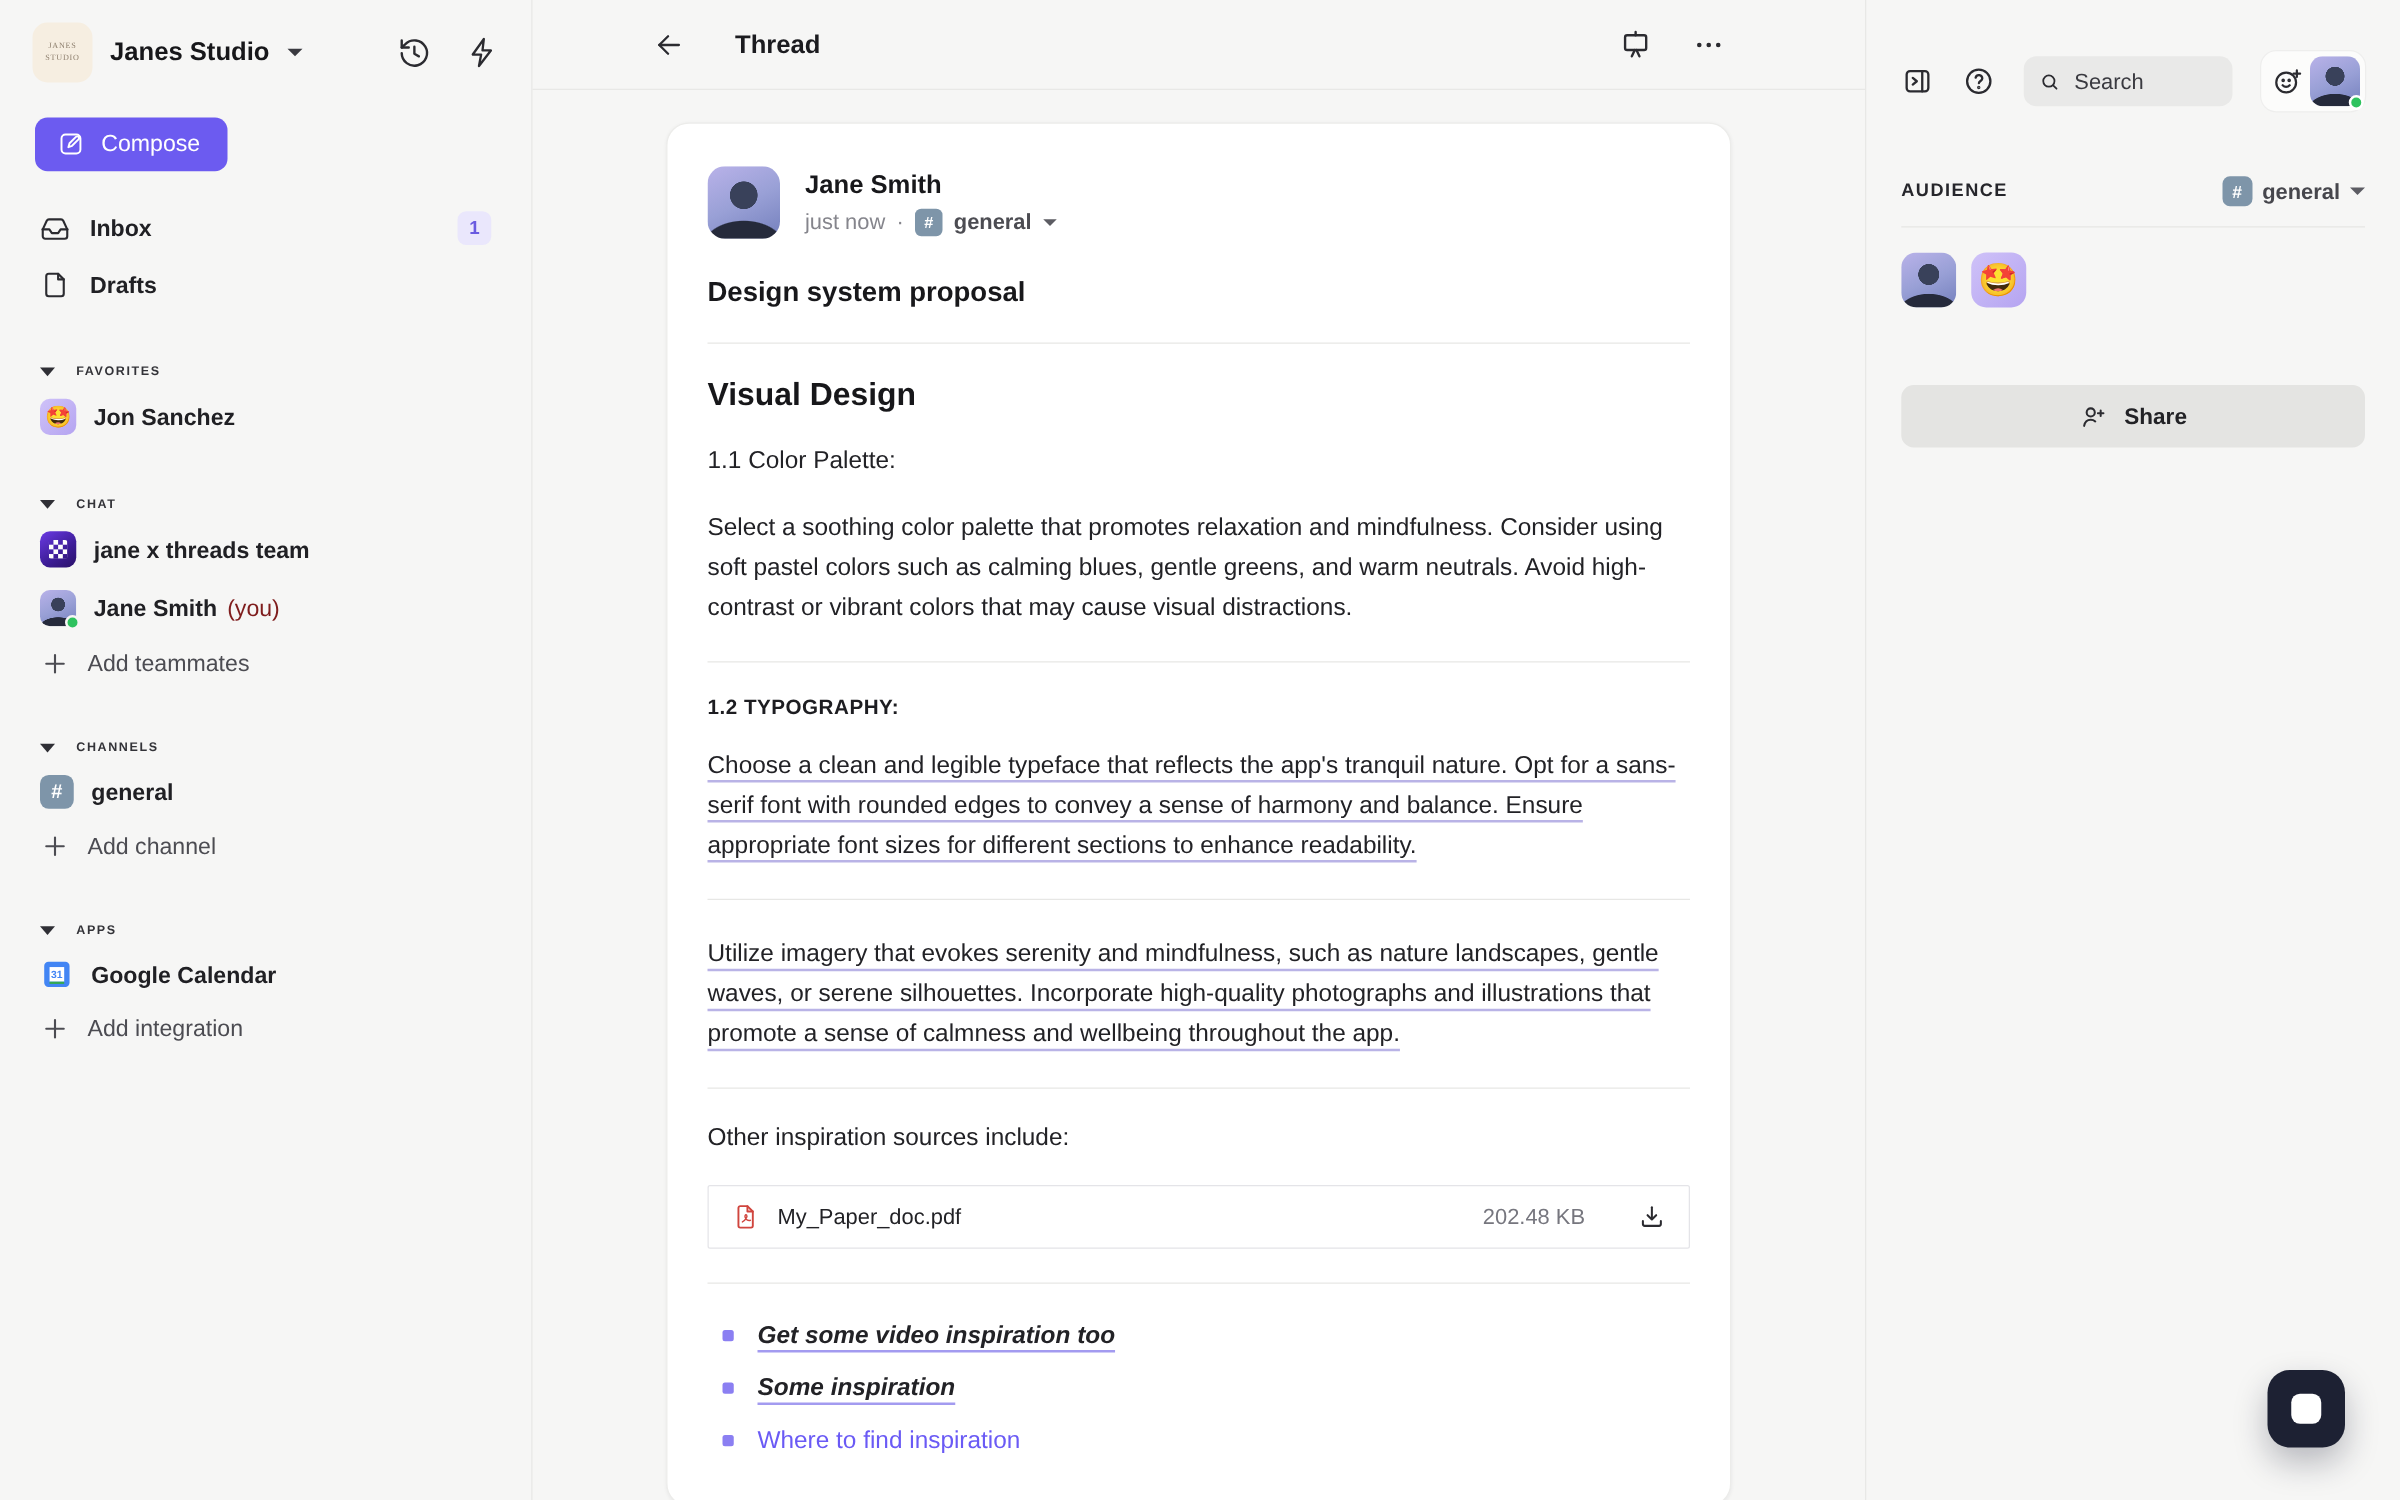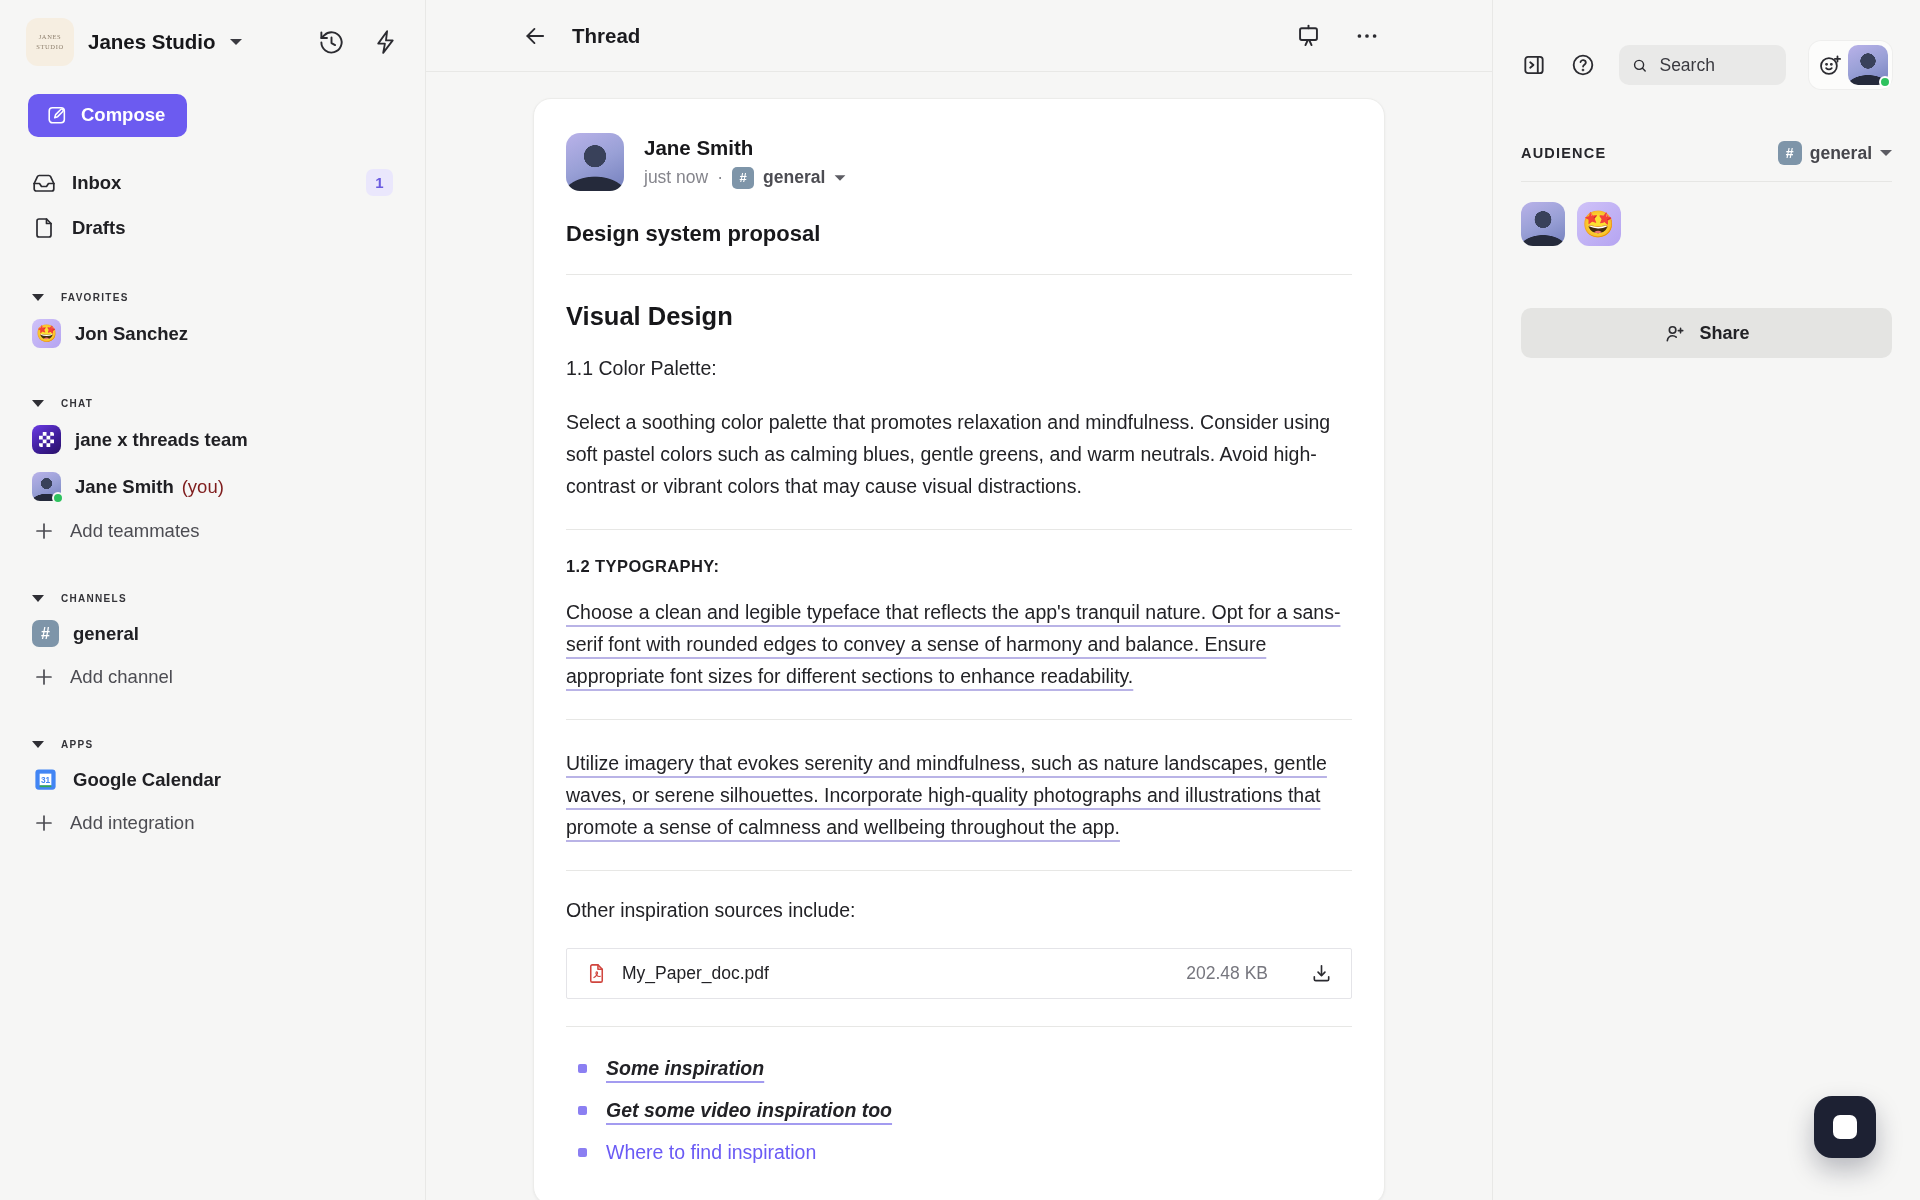--- a/index.html
+++ b/index.html
@@ -23,21 +23,21 @@
     letter-spacing:.6px; line-height:1.6; padding:4px; overflow:hidden;
   }
   .ws-name { font-size:20.5px; font-weight:700; color:#17171a; }
   .chev { width:0;height:0;border-left:6px solid transparent;border-right:6px solid transparent;border-top:6px solid #3a3a40; }
   .ws-actions { margin-left:auto; display:flex; gap:28px; align-items:center; }
   .icon-btn { background:none; border:none; padding:0; cursor:pointer; display:flex; align-items:center; justify-content:center; }
 
   .compose-btn {
     margin:24px 0 0 2px; display:inline-flex; align-items:center; gap:13px;
     background:#6c5bf0; color:#fff; border:none; border-radius:10px;
-    padding:10px 22px 11px 18px; font-size:18.5px; font-weight:700; cursor:pointer;
+    padding:10px 22px 11px 18px; font-size:18.5px; font-weight:400; cursor:pointer;
     font-family:"Liberation Sans", sans-serif;
   }
   .compose-btn .ic { stroke:#fff; }
 
   .nav { margin-top:22px; }
   .nav-item { display:flex; align-items:center; gap:16px; padding:10px 6px; font-size:18.5px; font-weight:600; color:#202024; border-radius:8px; cursor:pointer; }
   .badge { margin-left:auto; background:#eae7fc; color:#6a5be0; min-width:27px; height:27px; border-radius:7px; display:flex; align-items:center; justify-content:center; font-size:15px; font-weight:600; padding:0 6px; }
 
   .section { margin-top:36px; }
   .section-head { display:flex; align-items:center; gap:17px; padding:6px 6px; font-size:10px; font-weight:700; letter-spacing:1.3px; color:#333338; cursor:pointer; }
@@ -65,21 +65,21 @@
   .team-avatar.av-28 .checker { width:15px; height:15px; }
   .online-dot { position:absolute; right:-3px; bottom:-3px; width:12px; height:12px; background:#2ec25e; border:2.5px solid #f6f6f5; border-radius:50%; }
   .hash-badge { flex:none; border-radius:7px; background:#7e95a9; color:#fff; font-weight:700; display:flex; align-items:center; justify-content:center; }
   .hb-27 { width:27px; height:27px; font-size:16px; }
   .hb-22 { width:22px; height:22px; font-size:13px; border-radius:5px; }
   .hb-24 { width:24px; height:24px; font-size:14px; border-radius:6px; }
 
   
   .main { flex:1; min-width:0; display:flex; flex-direction:column; border-left:1px solid #e8e8e6; border-right:1px solid #e8e8e6; }
   .main-header { height:72px; flex:none; display:flex; align-items:center; padding:0 112px 0 96px; border-bottom:1px solid #e8e8e6; }
-  .thread-title { font-size:20.5px; font-weight:600; color:#1b1b1f; margin-left:24px; }
+  .thread-title { font-size:20.5px; font-weight:600; color:#1b1b1f; margin-left:40px; }
   .header-actions { margin-left:auto; display:flex; gap:32px; align-items:center; }
   .main-body { flex:1; display:flex; justify-content:center; padding-top:26px; overflow:hidden; }
 
   .post-card {
     width:852px; height:fit-content; background:#fff; border:1px solid #ececea;
     border-radius:18px; box-shadow:0 1px 3px rgba(20,20,30,.05);
     padding:34px 32px 40px 32px;
   }
   .post-head { display:flex; align-items:center; gap:20px; }
   .author { font-size:20.5px; font-weight:700; color:#18181b; }
@@ -324,25 +324,25 @@
             <path d="M4.5 15.5v2.5A1.5 1.5 0 0 0 6 19.5h12a1.5 1.5 0 0 0 1.5-1.5v-2.5"></path>
             <path d="M12 4v9.8"></path>
             <path d="m8.4 10.6 3.6 3.6 3.6-3.6"></path>
           </svg>
       </button>
       <hr class="divider" style="margin-bottom:0">
 
       <div class="bullets">
         <div class="bullet-row">
           <span class="sq"></span>
-          <a class="blink">Some inspiration</a>
+          <a class="blink">Get some video inspiration too</a>
         </div>
         <div class="bullet-row">
           <span class="sq"></span>
-          <a class="blink">Get some video inspiration too</a>
+          <a class="blink">Some inspiration</a>
         </div>
         <div class="bullet-row">
           <span class="sq"></span>
           <a class="plink">Where to find inspiration</a>
         </div>
       </div>
     </article>
   </div>
 </main>
 

